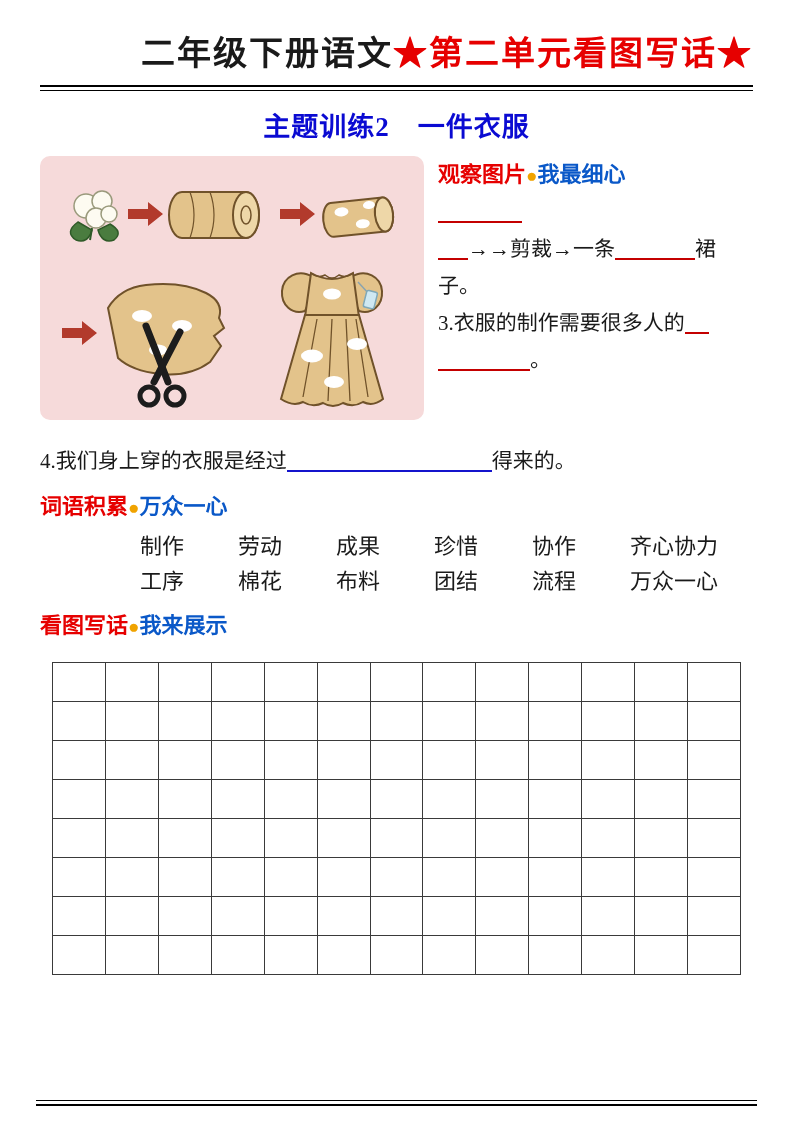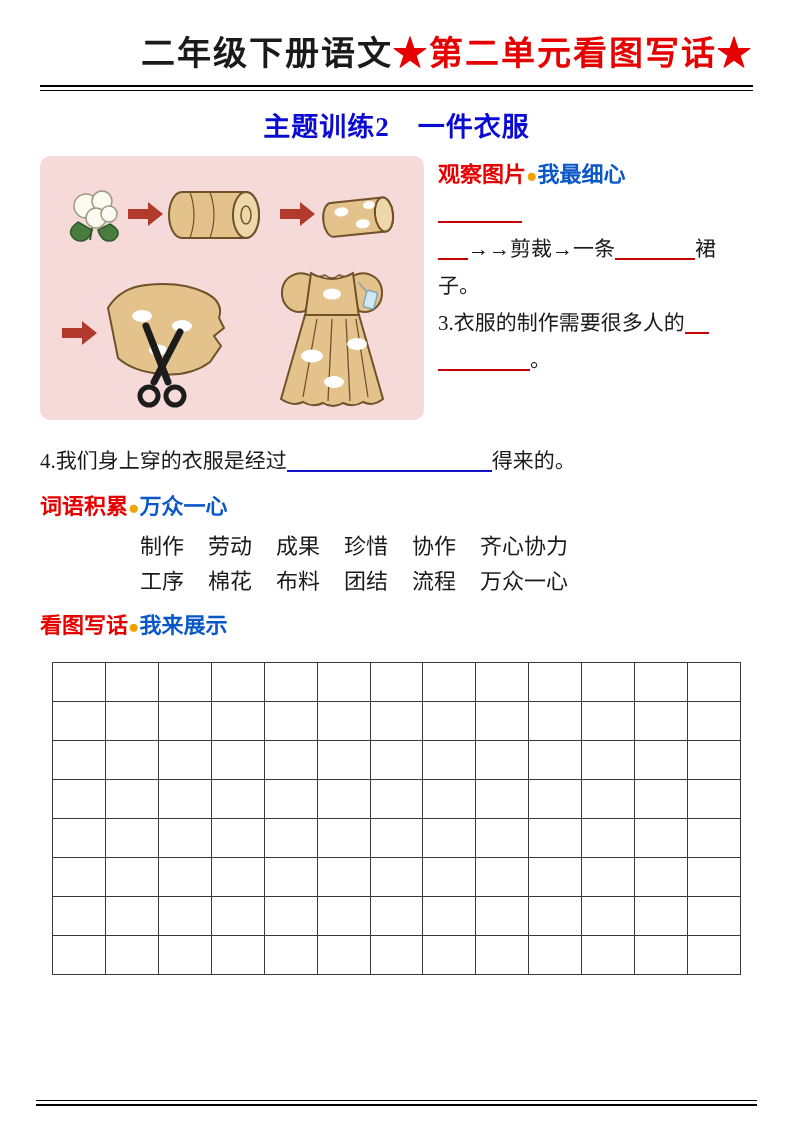--- a/index.html
+++ b/index.html
@@ -27,21 +27,21 @@
   .sec-head .bullet { color:#f0a300; font-size:19px; }
   .sec-head .blue { color:#0a58c8; }
 
   .blank { display:inline-block; height:16px; vertical-align:-4px; border-bottom:2px solid #c40000; }
   .blank.blue { border-bottom-color:#1414cc; }
 
   .section { margin-top:22px; font-size:21px; line-height:38px; }
   .section .line { white-space:nowrap; }
 
   .word-rows { padding-left:100px; margin-top:2px; }
-  .word-row { display:flex; gap:24px; font-size:22px; line-height:35px; white-space:nowrap; }
+  .word-row { display:flex; gap:54px; font-size:22px; line-height:35px; white-space:nowrap; }
 
   .write-grid { width:689px; margin:16px auto 0 auto; display:grid; border-left:1.5px solid #3a3a3a; border-top:1.5px solid #3a3a3a; }
   .write-grid .cell { height:39px; border-right:1px solid #3a3a3a; border-bottom:1px solid #3a3a3a; }
 
   svg { display:block; }
 </style>
 </head>
 <body>
 
 <div class="page">

